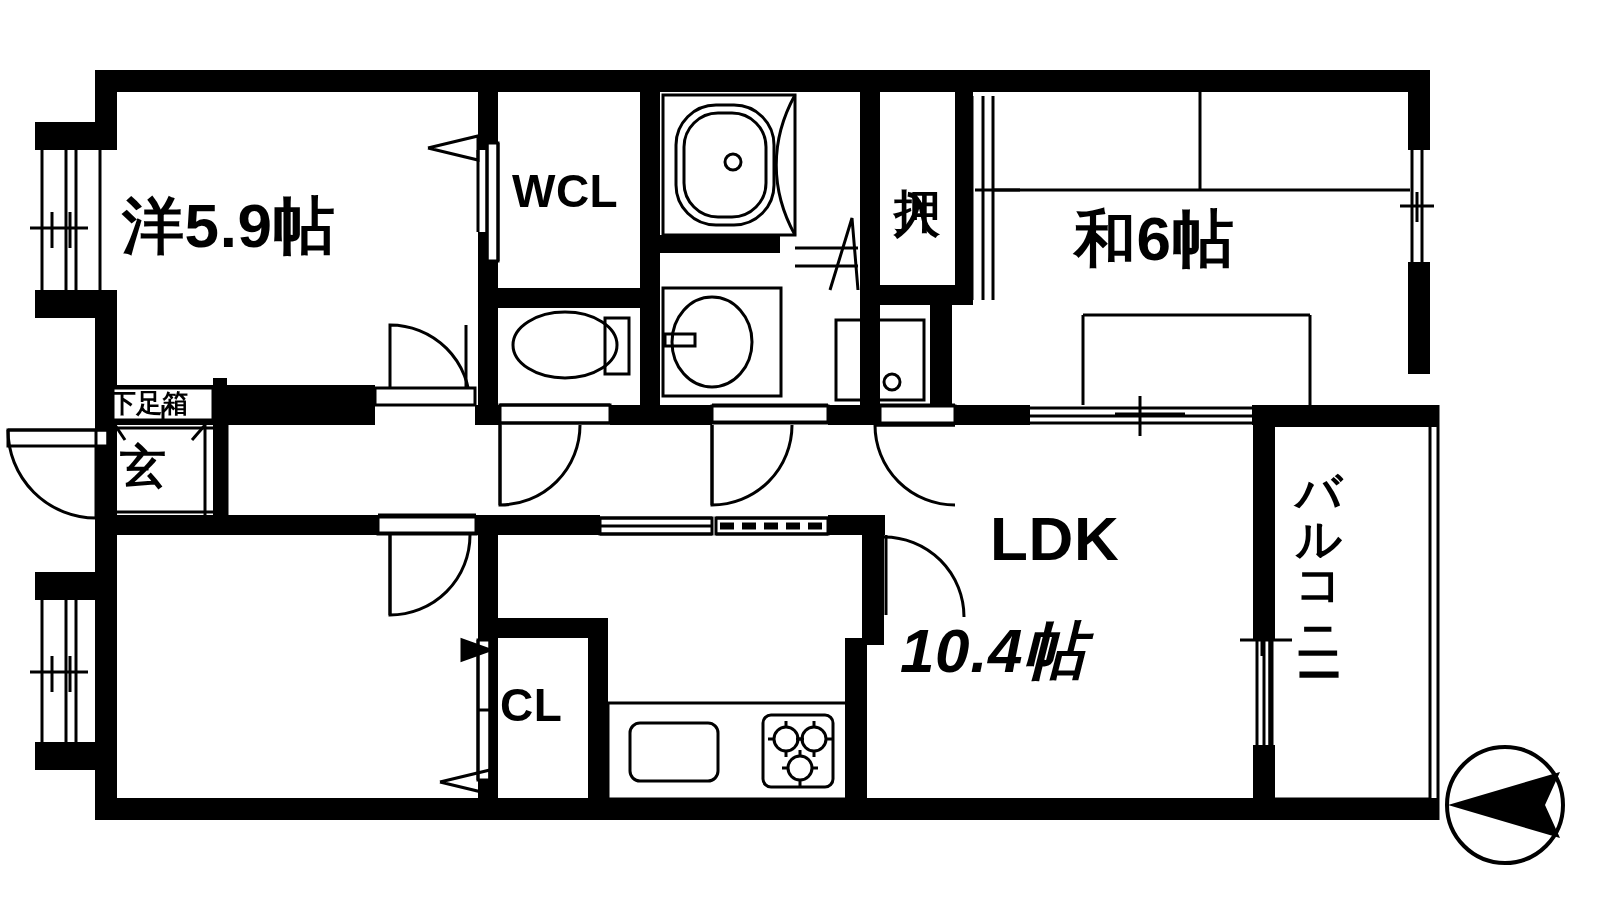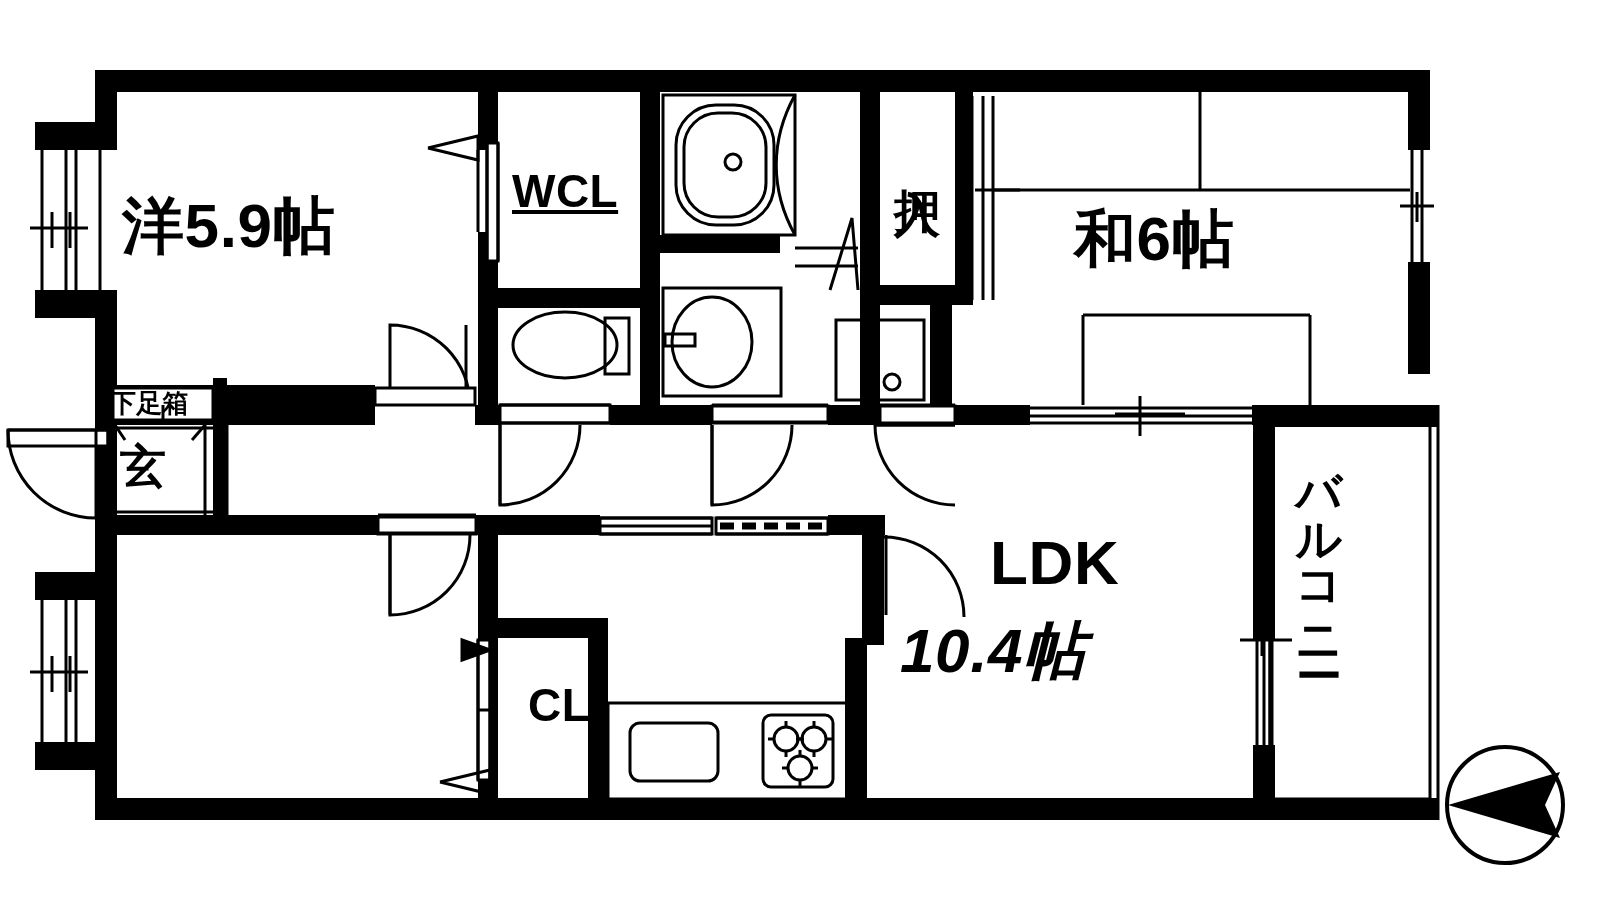--- a/index.html
+++ b/index.html
@@ -315,32 +315,32 @@
 
     <g>
       <circle cx="1505" cy="805" r="58" fill="#fff" stroke="#000" stroke-width="4"></circle>
       <path d="M 1448 805 L 1560 772 L 1545 805 L 1560 838 Z" fill="#000"></path>
     </g>
 
   </svg>
 
   <div class="lbl lbl-room" style="left:122px;top:195px;">洋5.9帖</div>
 
-  <div class="lbl lbl-mid" style="left:512px;top:168px;text-decoration:underline;">WCL</div>
+  <div class="lbl lbl-mid" style="left:512px;top:168px;">WCL</div>
 
   <div class="lbl lbl-mid vert" style="left:894px;top:152px;">押入</div>
 
   <div class="lbl lbl-room" style="left:1074px;top:208px;">和6帖</div>
 
   <div class="lbl lbl-tiny" style="left:110px;top:370px;margin-top:20px;">下足箱</div>
 
   <div class="lbl lbl-mid" style="left:120px;top:443px;">玄</div>
 
 
-  <div class="lbl lbl-mid" style="left:500px;top:682px;margin-left:28px;">CL</div>
-
-  <div class="lbl lbl-room" style="left:990px;top:532px;">LDK</div>
+  <div class="lbl lbl-mid" style="left:500px;top:682px;">CL</div>
+
+  <div class="lbl lbl-room" style="left:990px;top:508px;">LDK</div>
 
   <div class="lbl lbl-room" style="left:900px;top:620px;font-style:italic;">10.4帖</div>
 
   <div class="lbl lbl-mid vert" style="left:1296px;top:440px;">バルコニー</div>
 
 </div>
 
 </body></html>

